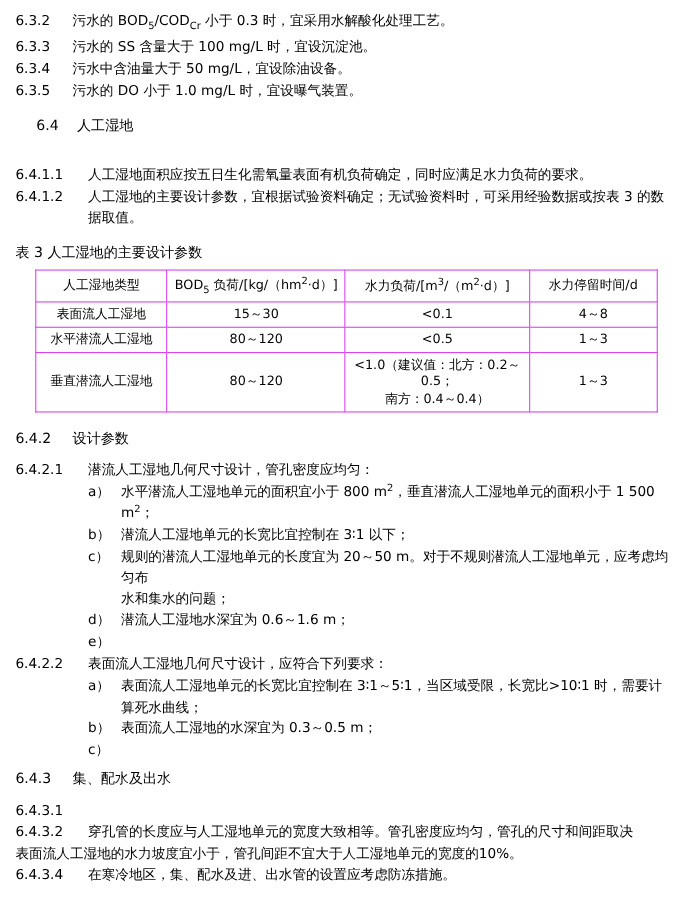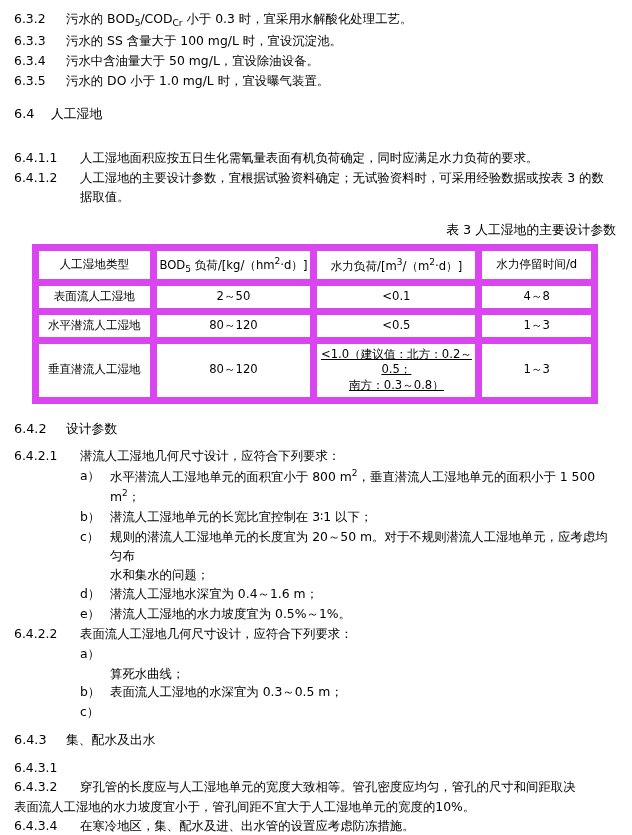--- a/index.html
+++ b/index.html
@@ -33,61 +33,60 @@
   }
   .clause .txt {
     flex: 1 1 auto;
   }
   .gap-sm { height: 7px; }
   .gap-md { height: 12px; }
   .gap-lg { height: 15px; }
 
   
   .w3 { width: 52px; }      
-  .w2 { width: 37px; }      
+  .w2 { width: 37px; margin-left: 19px; }      
   .w3b { width: 52px; }     
   .w4 { width: 66px; }
 
   .heading {
     font-size: 12.8px;
     margin-bottom: 2px;
   }
   .sub {
     vertical-align: sub;
     font-size: 9px;
   }
   .sup {
     vertical-align: super;
     font-size: 9px;
   }
 
   
   .table-title {
-    text-align: right;
+    text-align: left;
     font-size: 12.8px;
     margin: 13px 0 5px 0;
   }
   table.params {
     border-collapse: collapse;
     width: 566px;
     margin: 0 auto;
     font-size: 11.6px;
   }
   table.params td {
-    border: 7px solid #d946ef;
+    border: 1px solid #d946ef;
     text-align: center;
     padding: 3px 2px;
     line-height: 1.35;
   }
   table.params tr.head td {
     padding: 4px 2px;
   }
   .two-line {
     line-height: 1.3;
-    text-decoration: underline;
   }
 
   
   .litem {
     display: flex;
     align-items: flex-start;
     margin-bottom: 1px;
     padding-left: 66px;
   }
   .litem .lnum {
@@ -154,89 +153,89 @@
   <table class="params">
     <tbody>
         <tr class="head">
       <td style="width:120px"><span>人工湿地类型</span></td>
       <td style="width:162px"><span>BOD</span><span class="sub">5</span><span> 负荷/[kg/（hm</span><span class="sup">2</span><span>·d）]</span></td>
       <td style="width:168px"><span>水力负荷/[m</span><span class="sup">3</span><span>/（m</span><span class="sup">2</span><span>·d）]</span></td>
       <td style="width:116px"><span>水力停留时间/d</span></td>
     </tr>
     <tr>
       <td>表面流人工湿地</td>
-      <td>2～50</td>
+      <td>15～30</td>
       <td>&lt;0.1</td>
       <td>4～8</td>
     </tr>
     <tr>
       <td>水平潜流人工湿地</td>
       <td>80～120</td>
       <td>&lt;0.5</td>
       <td>1～3</td>
     </tr>
     <tr>
       <td>垂直潜流人工湿地</td>
       <td>80～120</td>
       <td class="two-line">
         <div>&lt;1.0（建议值：北方：0.2～0.5；</div>
-        <div>南方：0.3～0.8）</div>
+        <div>南方：0.4～0.4）</div>
       </td>
       <td>1～3</td>
     </tr>
   </tbody>
     </table>
 
   <div class="gap-lg"></div>
 
   <div class="clause heading">
     <span class="num w3b">6.4.2</span>
     <span class="txt">设计参数</span>
   </div>
 
   <div class="gap-sm"></div>
 
   <div class="clause">
     <span class="num w4">6.4.2.1</span>
-    <span class="txt">潜流人工湿地几何尺寸设计，应符合下列要求：</span>
+    <span class="txt">潜流人工湿地几何尺寸设计，管孔密度应均匀：</span>
   </div>
 
   <div class="litem">
     <span class="lnum">a）</span>
     <span class="ltxt"><span>水平潜流人工湿地单元的面积宜小于 800 m</span><span class="sup">2</span><span>，垂直潜流人工湿地单元的面积小于 1 500 m</span><span class="sup">2</span><span>；</span></span>
   </div>
 
   <div class="litem">
     <span class="lnum">b）</span>
     <span class="ltxt">潜流人工湿地单元的长宽比宜控制在 3∶1 以下；</span>
   </div>
 
   <div class="litem">
     <span class="lnum">c）</span>
     <span class="ltxt">规则的潜流人工湿地单元的长度宜为 20～50 m。对于不规则潜流人工湿地单元，应考虑均匀布</span>
   </div>
   <div class="cont">水和集水的问题；</div>
 
   <div class="litem">
     <span class="lnum">d）</span>
-    <span class="ltxt">潜流人工湿地水深宜为 0.4～1.6 m；</span>
+    <span class="ltxt">潜流人工湿地水深宜为 0.6～1.6 m；</span>
   </div>
 
   <div class="litem">
     <span class="lnum">e）</span>
-    <span class="ltxt">潜流人工湿地的水力坡度宜为 0.5%～1%。</span>
   </div>
 
   <div class="clause">
     <span class="num w4">6.4.2.2</span>
     <span class="txt">表面流人工湿地几何尺寸设计，应符合下列要求：</span>
   </div>
 
   <div class="litem">
     <span class="lnum">a）</span>
+    <span class="ltxt">表面流人工湿地单元的长宽比宜控制在 3∶1～5∶1，当区域受限，长宽比&gt;10∶1 时，需要计</span>
   </div>
   <div class="cont">算死水曲线；</div>
 
   <div class="litem">
     <span class="lnum">b）</span>
     <span class="ltxt">表面流人工湿地的水深宜为 0.3～0.5 m；</span>
   </div>
 
   <div class="litem">
     <span class="lnum">c）</span>

